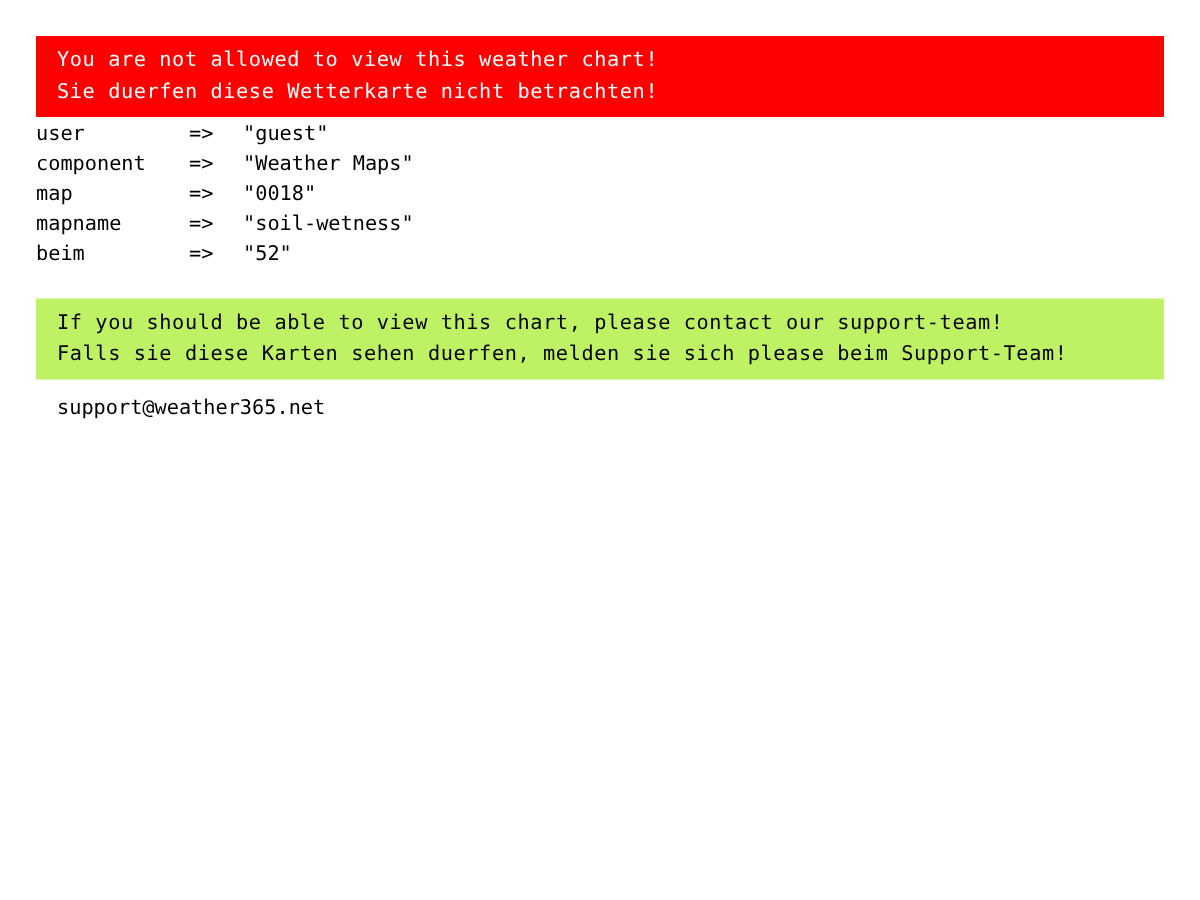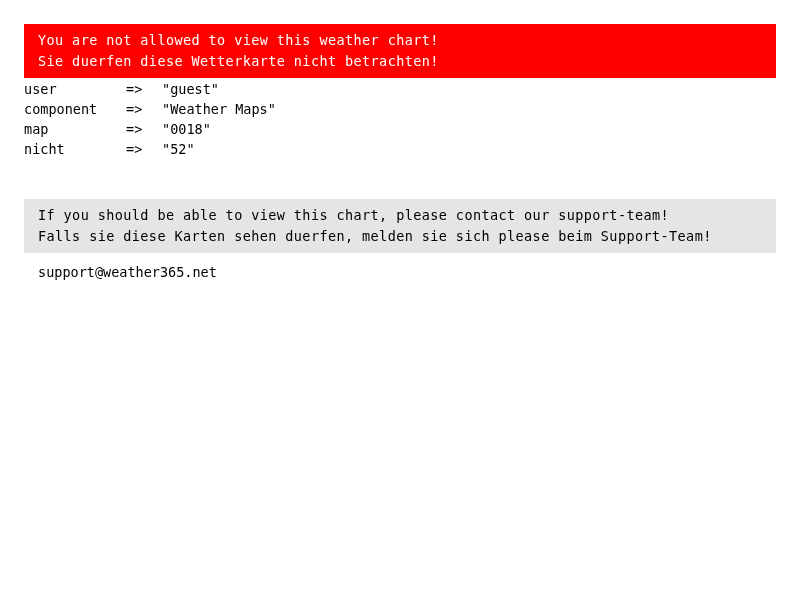--- a/index.html
+++ b/index.html
@@ -30,21 +30,21 @@
     line-height: 21px;
     letter-spacing: 0.4px;
   }
   .banner-error {
     top: 24px;
     background: #fe0000;
     color: #ffffff;
   }
   .banner-info {
     top: 199px;
-    background: #e5e5e5;
+    background: #bef264;
     color: #000000;
   }
   .banner div {
     white-space: pre;
   }
   .params {
     position: absolute;
     left: 24px;
     top: 79px;
   }
@@ -100,21 +100,26 @@
           <td class="key">component</td>
           <td class="arrow">=&gt;</td>
           <td class="value">"Weather Maps"</td>
         </tr>
         <tr>
           <td class="key">map</td>
           <td class="arrow">=&gt;</td>
           <td class="value">"0018"</td>
         </tr>
         <tr>
-          <td class="key">nicht</td>
+          <td class="key">mapname</td>
+          <td class="arrow">=&gt;</td>
+          <td class="value">"soil-wetness"</td>
+        </tr>
+        <tr>
+          <td class="key">beim</td>
           <td class="arrow">=&gt;</td>
           <td class="value">"52"</td>
         </tr>
       </tbody>
     </table>
   </div>
 
   <div class="banner banner-info">
     <div>If you should be able to view this chart, please contact our support-team!</div>
     <div>Falls sie diese Karten sehen duerfen, melden sie sich please beim Support-Team!</div>

